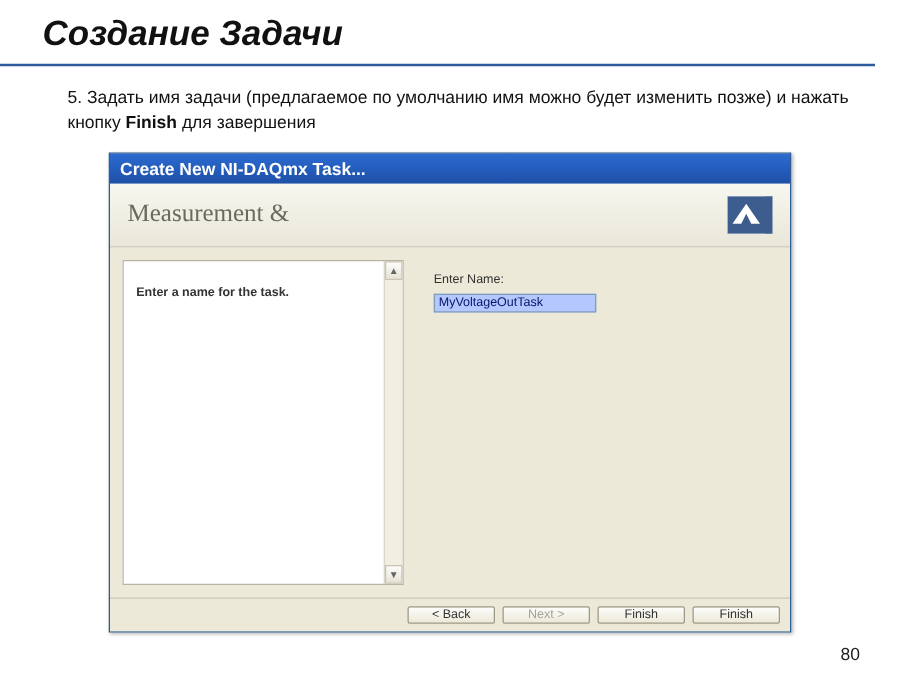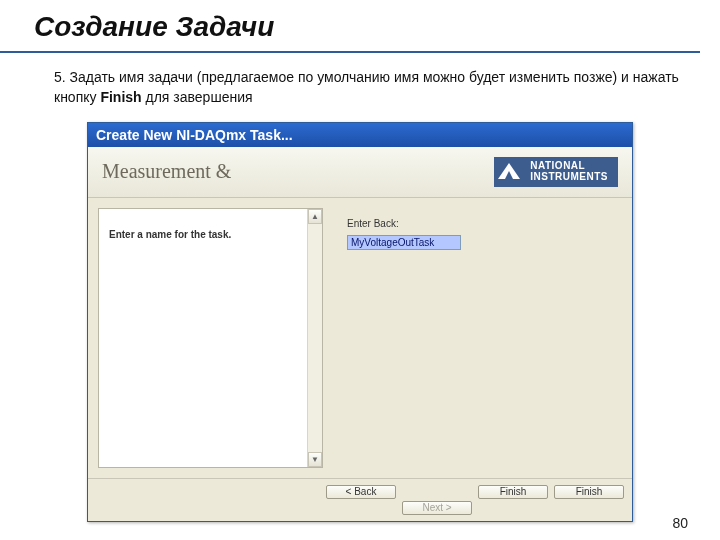--- a/index.html
+++ b/index.html
@@ -114,21 +114,21 @@
     .sb-btn.bottom { position:absolute; bottom:0; left:0; right:0; }
     .right-pane {
       flex: 1;
       padding: 20px 18px;
       font-family: Tahoma, sans-serif;
       font-size: 10px;
       color: #333;
     }
     .field-label { margin-bottom: 6px; }
     .name-input {
-      width: 114px;
+      width: 130px;
       border: 1px solid #7f9db9;
       background: #fff;
       font-size: 10px;
       padding: 1px 3px;
       color: #1a2a88;
       font-family: Tahoma, sans-serif;
     }
     .name-input.selected {
       background: #b4c7ff;
       color: #08156a;
@@ -145,21 +145,21 @@
       min-width: 70px;
       height: 14px;
       font-size: 10px;
       font-family: Tahoma, sans-serif;
       background: linear-gradient(#fdfdfb,#ece9d8);
       border: 1px solid #9d9a8a;
       border-radius: 2px;
       color: #333;
       cursor: pointer;
     }
-    .dlg-btn.disabled { color: #a6a49a; margin-top: 16px; }
+    .dlg-btn.disabled { color: #a6a49a; }
     .page-num {
       position: absolute;
       right: 32px;
       bottom: 9px;
       font-size: 14px;
       color: #222;
     }
   </style>
 </head>
 <body>
@@ -176,37 +176,33 @@
     <div class="dialog-header-text">
       <div class="dh-line1">Measurement &amp;</div>
     </div>
     <div class="ni-logo">
       <div class="ni-mark">
         <svg viewBox="0 0 30 30" width="30" height="30">
           <rect width="30" height="30" fill="#3e5d8f"></rect>
           <path d="M4 22 L15 6 L26 22 L19 22 L15 14 L11 22 Z" fill="#fff"></path>
         </svg>
       </div>
-      <div class="ni-text">
-        <div>NATIONAL</div>
-        <div>INSTRUMENTS</div>
-      </div>
     </div>
   </div>
 
   <div class="dialog-body">
     <div class="left-pane">
       <div class="left-text">Enter a name for the task.</div>
       <div class="left-scrollbar">
         <div class="sb-btn">▲</div>
         <div class="sb-btn bottom">▼</div>
       </div>
     </div>
     <div class="right-pane">
-      <div class="field-label">Enter Back:</div>
+      <div class="field-label">Enter Name:</div>
       <input type="text" class="name-input selected" value="MyVoltageOutTask" style="">
     </div>
   </div>
 
   <div class="dialog-footer">
     <button class="dlg-btn">&lt; Back</button>
     <button class="dlg-btn disabled">Next &gt;</button>
     <button class="dlg-btn">Finish</button>
     <button class="dlg-btn">Finish</button>
   </div>

